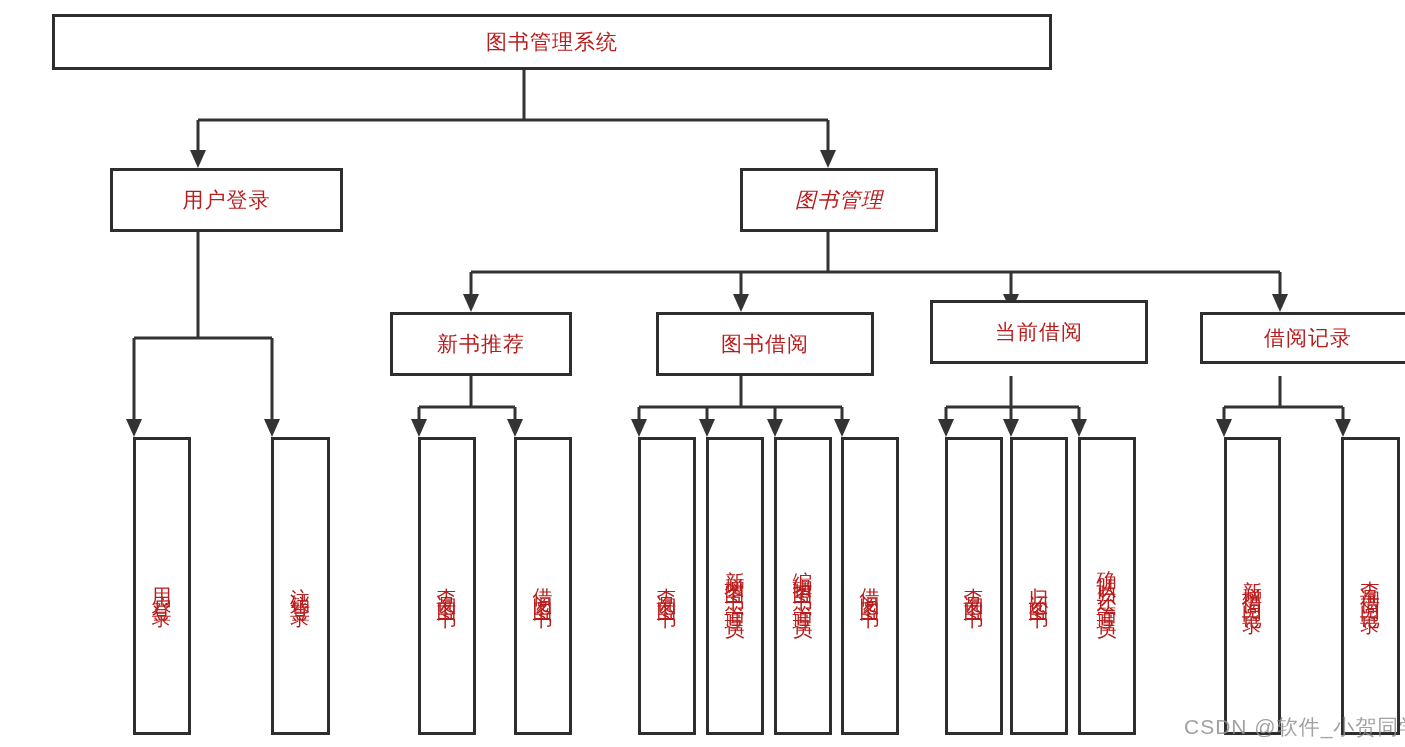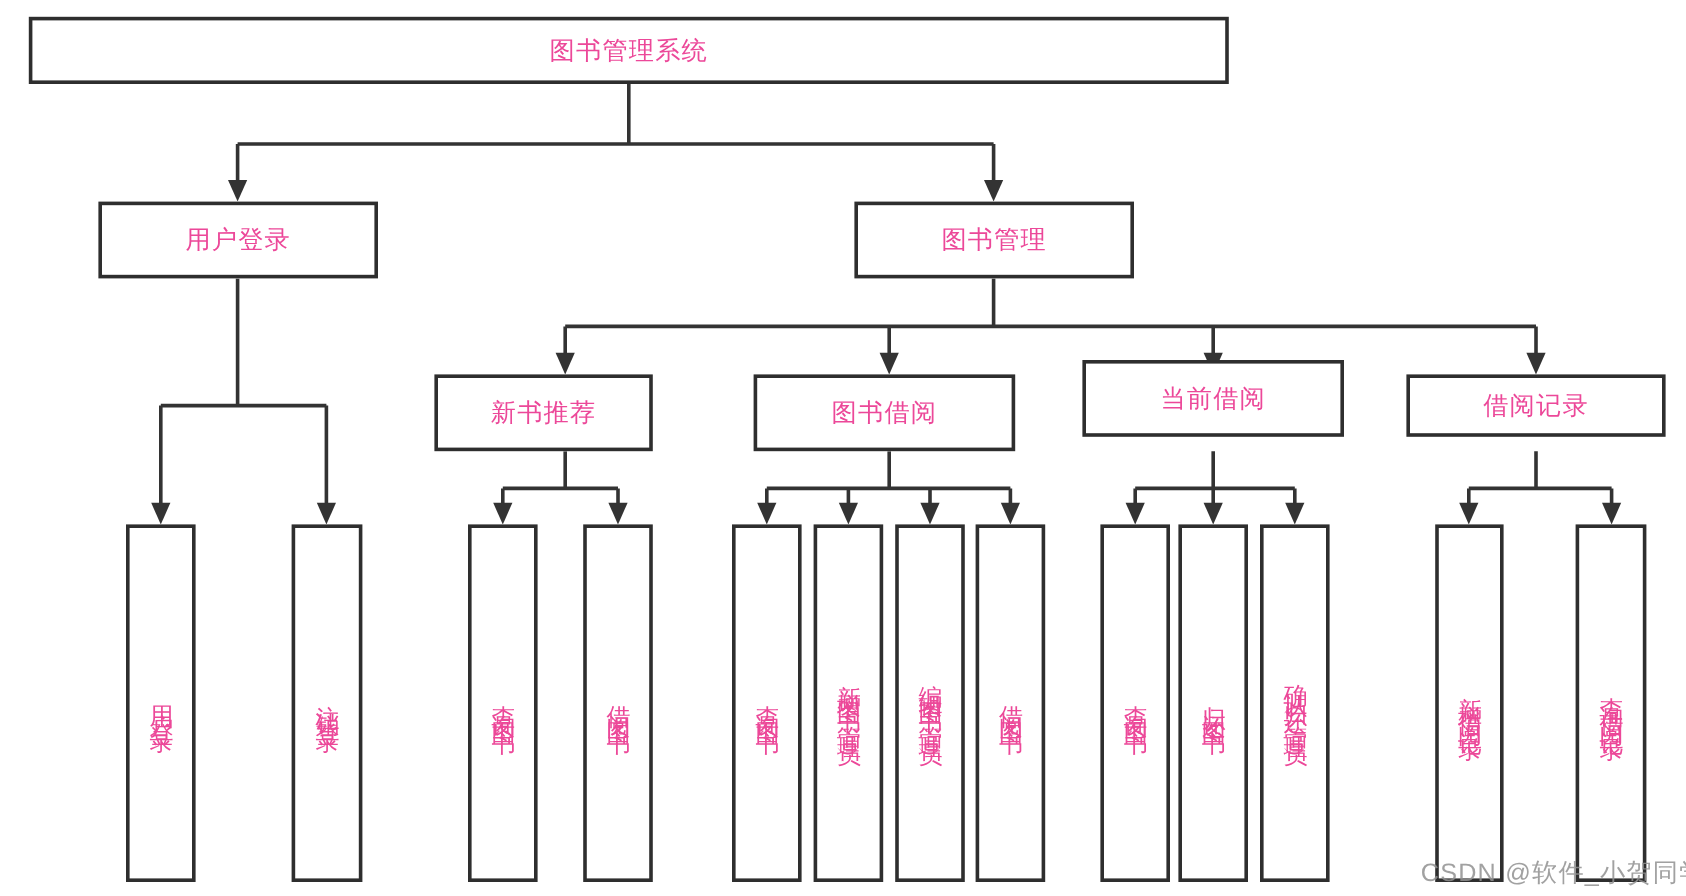--- a/index.html
+++ b/index.html
@@ -21,28 +21,29 @@
     top: 0;
     width: 1405px;
     height: 747px;
     z-index: 1;
   }
   .node {
     position: absolute;
     box-sizing: border-box;
     background: #ffffff;
     border: 3px solid #2e2e2e;
-    color: #ec4899;
+    color: #b91c1c;
     display: flex;
     align-items: center;
     justify-content: center;
     font-size: 21px;
     letter-spacing: 1px;
     z-index: 2;
     text-align: center;
+    margin-left: 28px;
   }
   .vnode {
     writing-mode: vertical-rl;
     text-orientation: mixed;
     letter-spacing: 7px;
     line-height: 1;
     font-size: 20px;
   }
   #watermark {
     position: absolute;
@@ -100,21 +101,21 @@
     </g>
   </svg>
 
   <div class="node" style="left:24px; top:14px; width:1000px; height:56px;">
     <span>图书管理系统</span>
   </div>
 
   <div class="node" style="left:82px; top:168px; width:233px; height:64px;">
     <span>用户登录</span>
   </div>
-  <div class="node" style="left:712px; top:168px; width:233px; height:64px;">
+  <div class="node" style="left:712px; top:168px; width:198px; height:64px;font-style:italic;">
     <span>图书管理</span>
   </div>
 
   <div class="node" style="left:362px; top:312px; width:182px; height:64px;">
     <span>新书推荐</span>
   </div>
   <div class="node" style="left:628px; top:312px; width:218px; height:64px;">
     <span>图书借阅</span>
   </div>
   <div class="node" style="left:902px; top:300px; width:218px; height:64px;">

